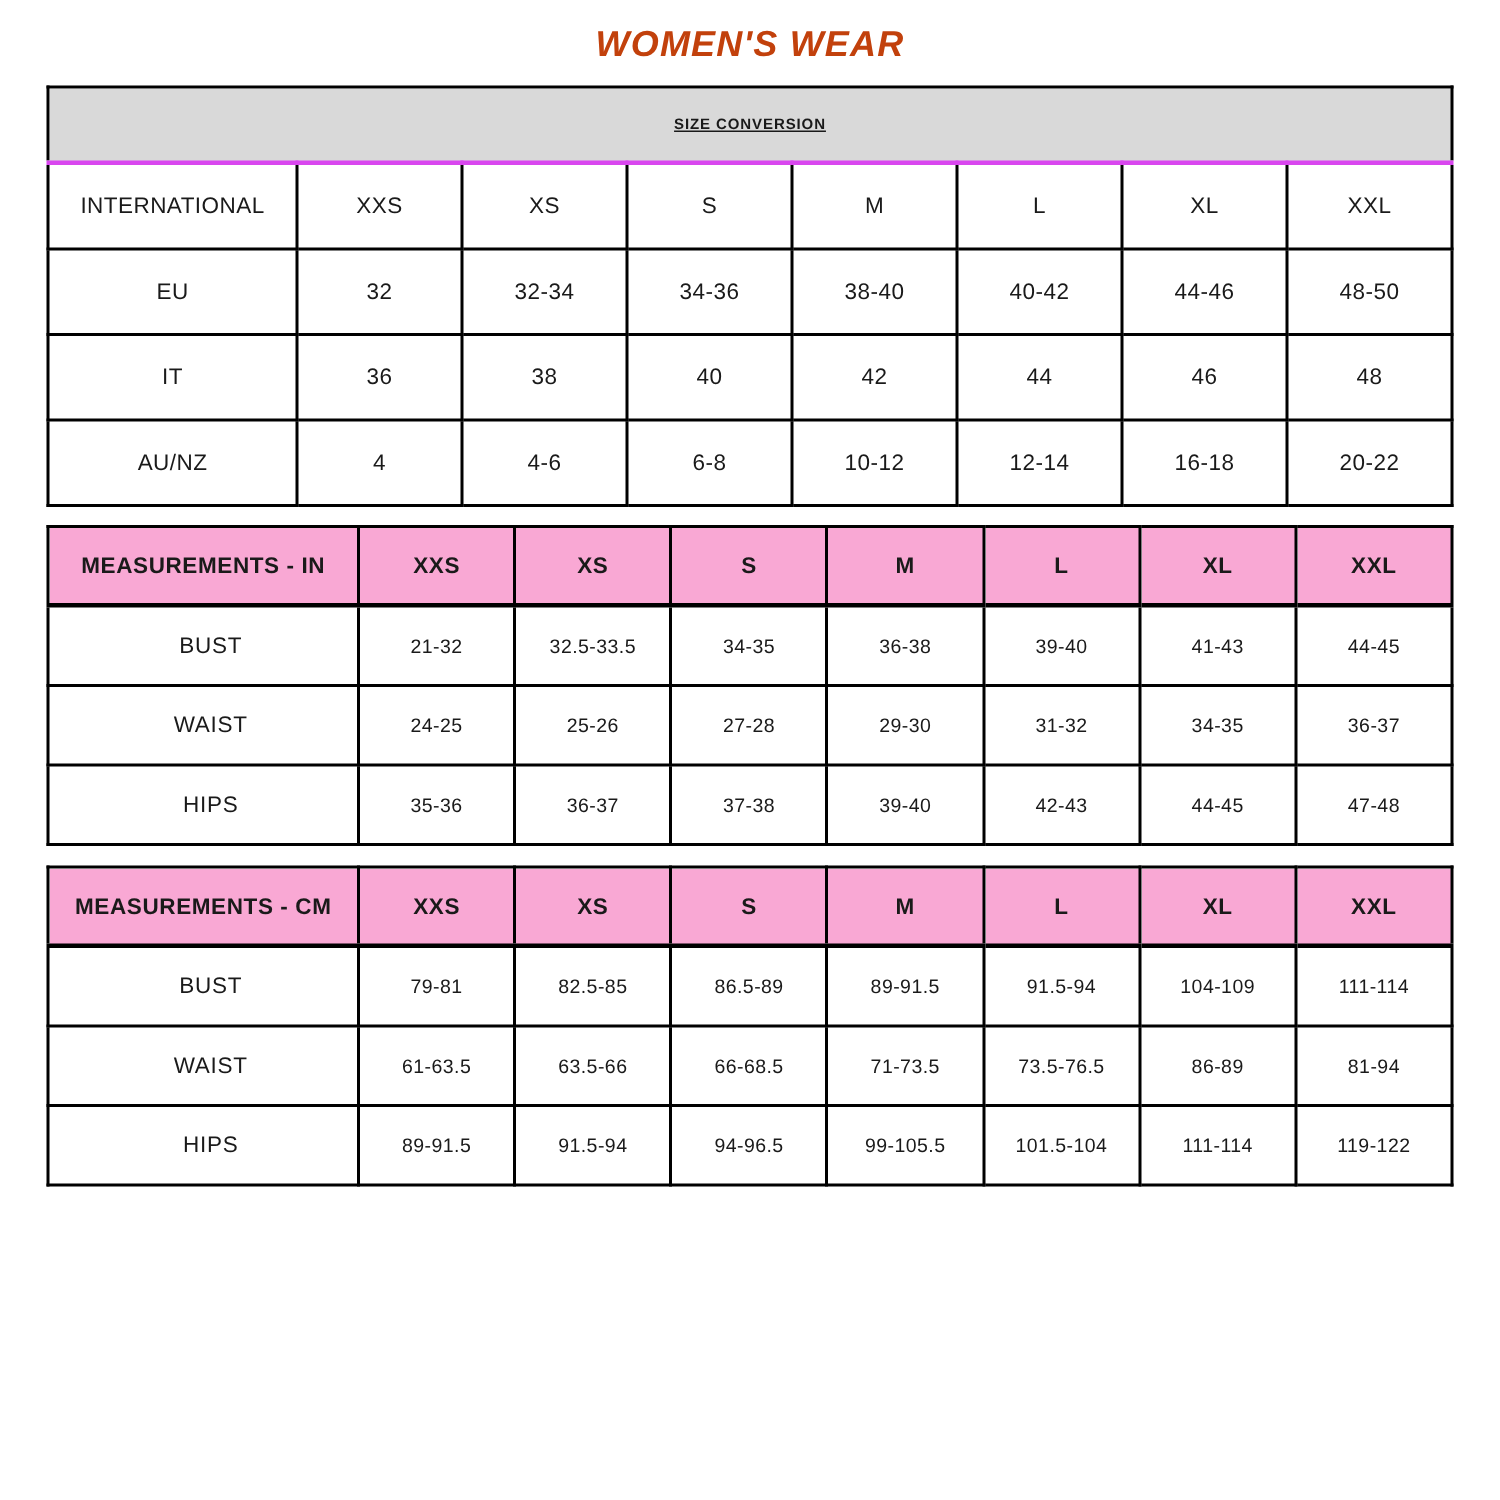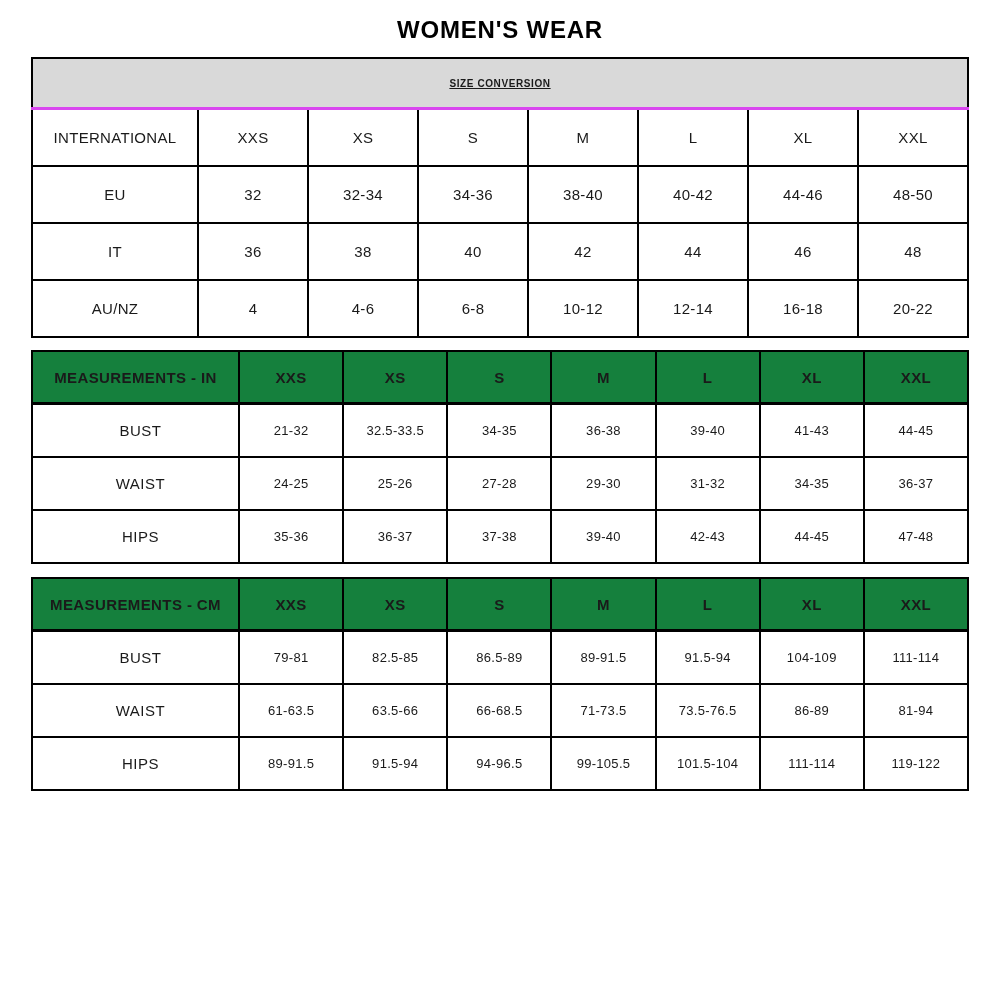--- a/index.html
+++ b/index.html
@@ -18,21 +18,22 @@
     height: 1000px;
     padding: 12px 31px 0 31px;
     overflow: hidden;
   }
   .title {
     margin: 4px 0 13px 0;
     text-align: center;
     font-size: 24px;
     font-weight: 700;
     letter-spacing: 0.8px;
-    color: #000000;
+    color: #c2410c;
+    font-style: italic;
   }
   table.tbl {
     table-layout: fixed;
     width: 938px;
     border-collapse: collapse;
     background: #ffffff;
   }
   table.tbl th, table.tbl td {
     border: 2px solid #000000;
     text-align: center;
@@ -56,21 +57,21 @@
     height: 55px;
     font-size: 15px;
     font-weight: 400;
     letter-spacing: 0.3px;
     border-radius: 28px;
   }
   
   .t2 { margin-bottom: 13px; }
   .t2 thead th, .t3 thead th {
     height: 50px;
-    background: #15803d;
+    background: #f9a8d4;
     font-size: 15px;
     font-weight: 700;
     letter-spacing: 0.4px;
     border-bottom: 3px solid #000000;
     text-align: center;
   }
   .t2 td, .t3 td {
     height: 51px;
     font-size: 13px;
     font-weight: 400;

